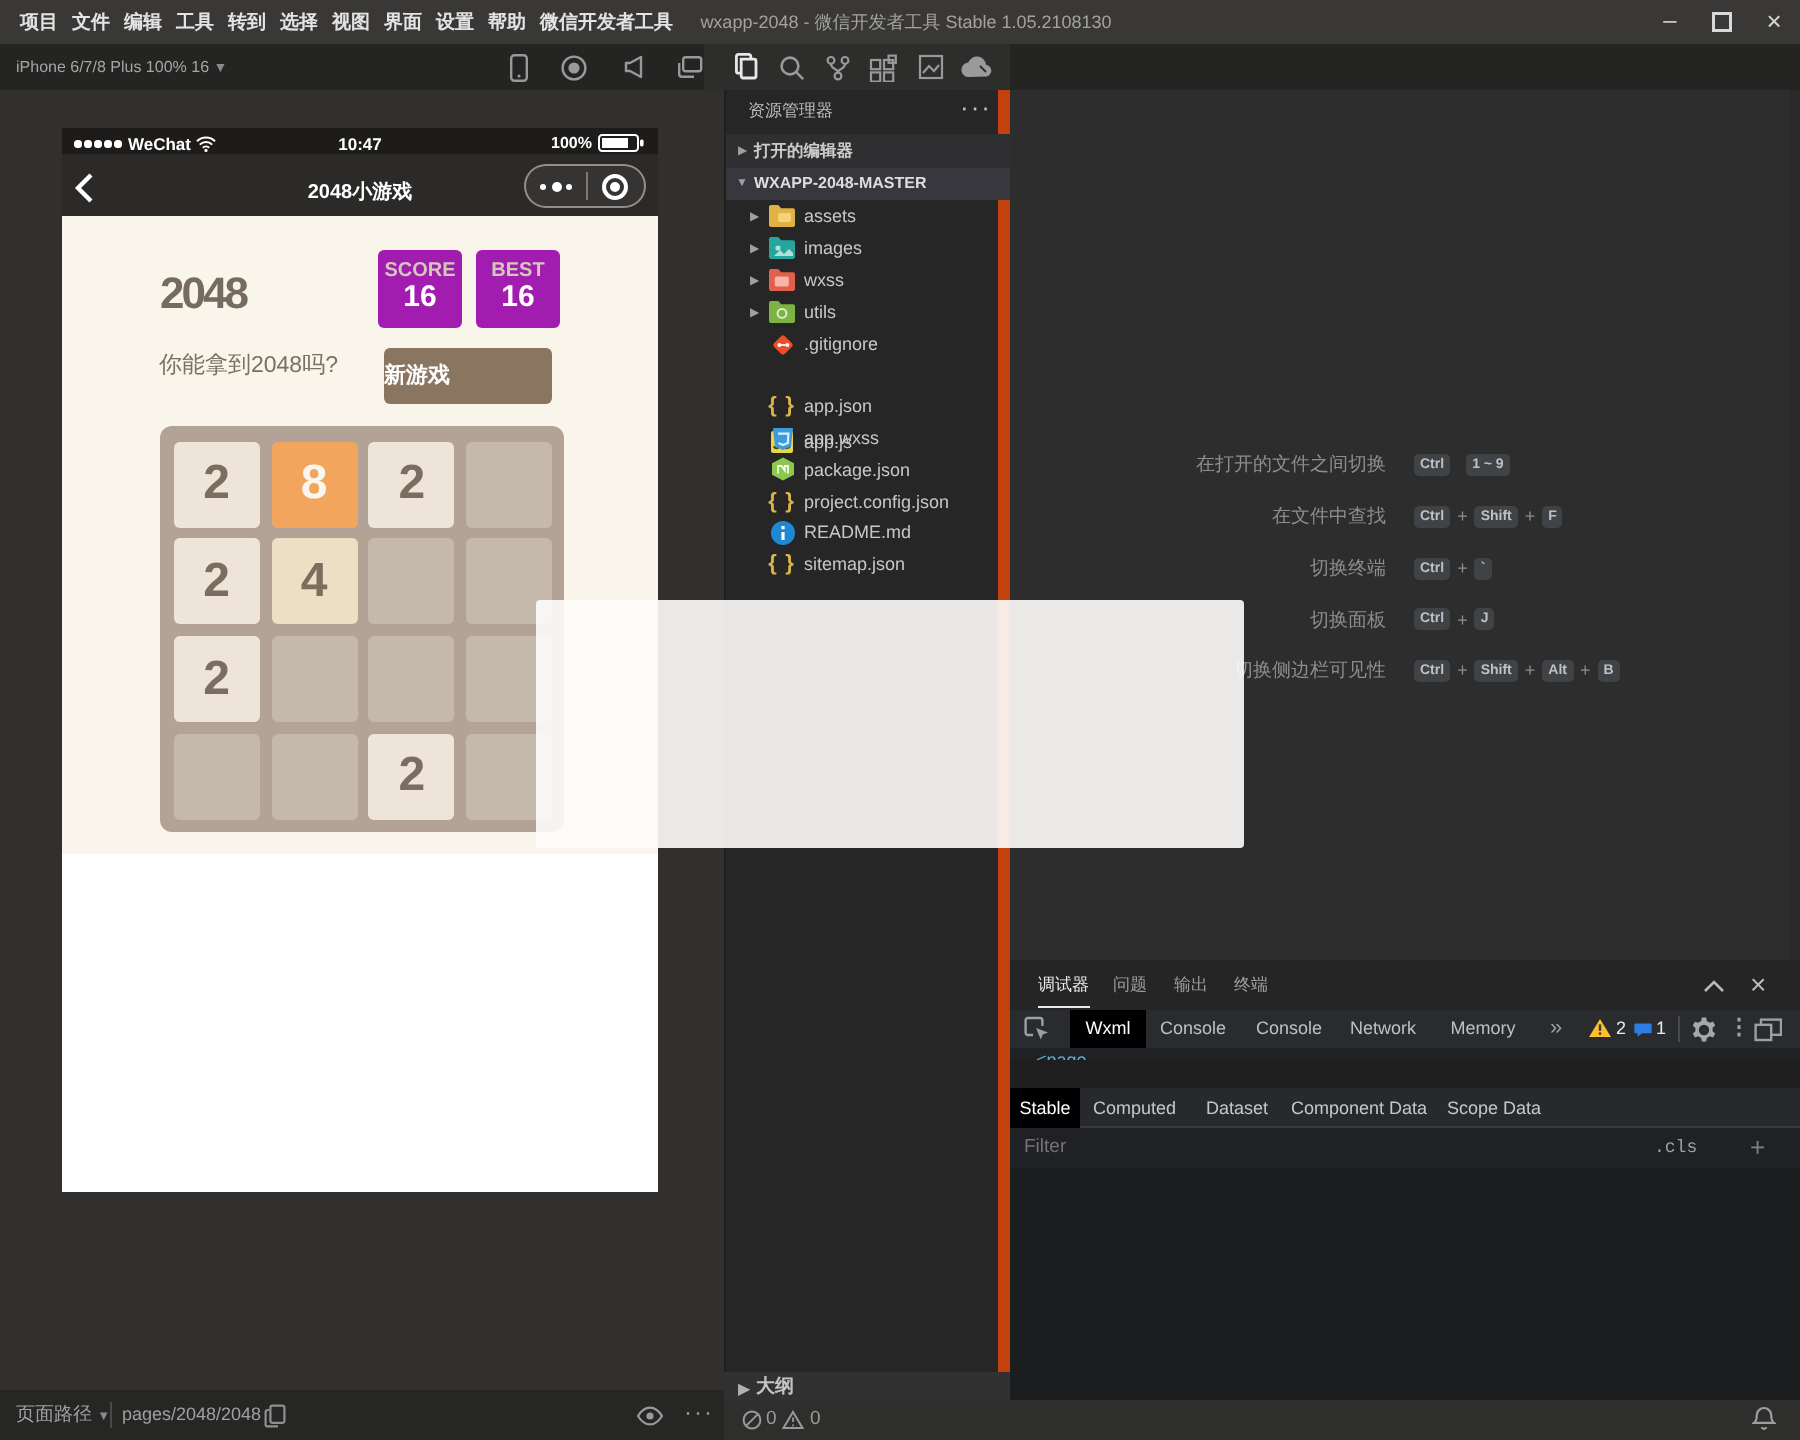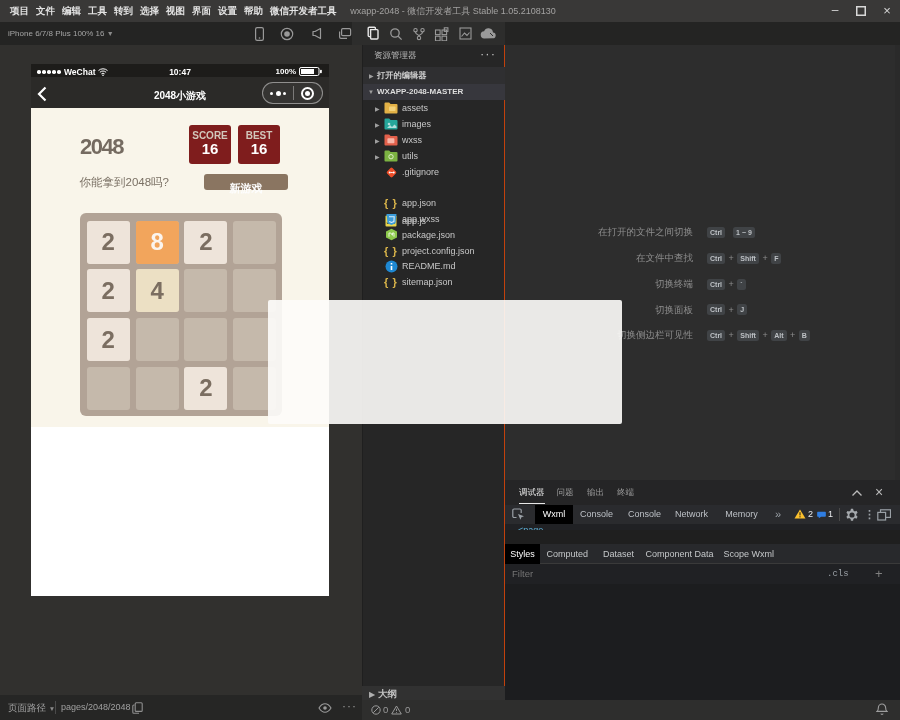--- a/index.html
+++ b/index.html
@@ -8,29 +8,29 @@
 #menus{position:absolute;left:10px;top:0;height:22px;display:flex;align-items:center;gap:7px;font-size:9.5px;font-weight:bold;color:#e3e3e3;}
 #wintitle{position:absolute;left:350px;top:0;width:206px;height:22px;line-height:22px;text-align:center;font-size:9px;color:#a3a2a1;white-space:nowrap;}
 .winbtn{position:absolute;top:0;height:22px;line-height:21px;text-align:center;color:#d5d5d5;}
 
 #toolbar{position:absolute;left:0;top:22px;width:900px;height:23px;background:#242423;}
 #toolbar .midsec{position:absolute;left:352px;top:0;width:153px;height:23px;background:#2d2d2c;}
 #devlabel{position:absolute;left:8px;top:0;height:23px;line-height:23px;font-size:8px;color:#a5a5a5;}
 .tico{position:absolute;top:0;height:23px;display:flex;align-items:center;justify-content:center;width:20px;}
 
 #simpanel{position:absolute;left:0;top:45px;width:362px;height:650px;background:#31302e;}
-#explorer{position:absolute;left:362px;top:45px;width:143px;height:650px;background:#262626;font-size:9px;color:#c5c5c5;border-right:1px solid #c2410c;border-left:1px solid #1f1f1f;}
+#explorer{position:absolute;left:362px;top:45px;width:143px;height:650px;background:#262626;font-size:9px;color:#c5c5c5;border-right:6px solid #c2410c;border-left:1px solid #1f1f1f;}
 #editor{position:absolute;left:505px;top:45px;width:395px;height:435px;background:#2d2d2d;}
 #debugger{position:absolute;left:505px;top:480px;width:395px;height:240px;background:#8b5cf6;}
 
 #phone{position:absolute;left:31px;top:19px;width:298px;height:532px;background:#fff;}
 #pstatus{position:absolute;left:0;top:0;width:298px;height:13px;background:#1d1c1a;color:#fff;}
 #pnav{position:absolute;left:0;top:13px;width:298px;height:31px;background:#2b2a28;color:#fff;}
 #pbeige{position:absolute;left:0;top:44px;width:298px;height:319px;background:#f9f5ea;}
-.scorebox{position:absolute;width:42px;height:39px;background:#7f1d1d;border-radius:3px;text-align:center;color:#fff;}
+.scorebox{position:absolute;width:42px;height:39px;background:#a21caf;border-radius:3px;text-align:center;color:#fff;}
 .scorebox .lbl{font-size:10px;font-weight:bold;color:#d2c7bb;margin-top:5px;}
 .scorebox .val{font-size:15px;font-weight:bold;line-height:16px;}
 #board{position:absolute;left:49px;top:105px;width:202px;height:203px;background:#b2a396;border-radius:6px;}
 .cell{position:absolute;width:43px;height:43px;border-radius:3px;background:#c5b9ab;}
 .tile{display:flex;align-items:center;justify-content:center;font-size:24px;font-weight:bold;color:#7b6e61;}
 
 .xrow{position:absolute;left:0;width:143px;height:16px;display:flex;align-items:center;white-space:nowrap;}
 .arr{position:absolute;font-size:6px;color:#9f9f9f;}
 .ficon{position:absolute;left:21px;width:14px;height:14px;display:flex;align-items:center;justify-content:center;}
 .ftext{position:absolute;left:39px;font-size:9px;color:#c8c8c8;}
@@ -188,21 +188,21 @@
       <div style="position:absolute;left:49px;top:26px;width:104px;font-size:22px;font-weight:bold;color:#756b61;letter-spacing:-1.5px;">2048</div>
       <div class="scorebox" style="left:158px;top:17px;">
           <div class="lbl">SCORE</div>
           <div class="val">16</div>
         </div>
       <div class="scorebox" style="left:207px;top:17px;">
           <div class="lbl">BEST</div>
           <div class="val">16</div>
         </div>
       <div style="position:absolute;left:48.5px;top:67px;font-size:11.5px;color:#7a7064;">你能拿到2048吗?</div>
-      <div style="position:absolute;left:173px;top:65.5px;width:84px;height:16px;background:#8a7561;border-radius:3px;color:#fdfdfd;text-align:center;line-height:28px;font-size:11px;font-weight:bold;">新游戏</div>
+      <div style="position:absolute;left:161px;top:65.5px;width:84px;height:28px;background:#8a7561;border-radius:3px;color:#fdfdfd;line-height:28px;font-size:11px;font-weight:bold;">新游戏</div>
       <div id="board">
         <div class="cell" style="left:6.8px;top:7.5px;"></div>
           <div class="cell" style="left:55.6px;top:7.5px;"></div>
           <div class="cell" style="left:104.4px;top:7.5px;"></div>
           <div class="cell" style="left:153.2px;top:7.5px;"></div>
         <div class="cell" style="left:6.8px;top:56.3px;"></div>
           <div class="cell" style="left:55.6px;top:56.3px;"></div>
           <div class="cell" style="left:104.4px;top:56.3px;"></div>
           <div class="cell" style="left:153.2px;top:56.3px;"></div>
         <div class="cell" style="left:6.8px;top:105.1px;"></div>
@@ -393,25 +393,25 @@
     <svg width="14" height="12" viewBox="0 0 14 12" style="position:absolute;left:372px;top:4px;">
         <rect x="3.5" y="0.8" width="10" height="7.6" fill="none" stroke="#9aa0a6" stroke-width="1.2"></rect>
         <rect x="0.8" y="3.4" width="7.8" height="7.6" fill="#2a2b2e" stroke="#9aa0a6" stroke-width="1.2"></rect>
       </svg>
   </div>
   <div style="position:absolute;left:0;top:44px;width:395px;height:6px;background:#202124;overflow:hidden;">
       <span style="position:absolute;left:13px;top:1px;font-size:9px;color:#5db0d7;">&lt;page</span>
     </div>
   <div style="position:absolute;left:0;top:50px;width:395px;height:14px;background:#1f1f1f;"></div>
   <div id="stylesrow">
-    <div class="stab" style="left:0;width:35px;background:#000;color:#fff;text-align:center;">Styles</div>
+    <div class="stab" style="left:0;width:35px;background:#000;color:#fff;text-align:center;">Stable</div>
     <div class="stab" style="left:41.5px;">Computed</div>
     <div class="stab" style="left:98px;">Dataset</div>
     <div class="stab" style="left:140.5px;">Component Data</div>
-    <div class="stab" style="left:218.5px;">Scope Wxml</div>
+    <div class="stab" style="left:218.5px;">Scope Data</div>
   </div>
   <div id="filterrow">
     <div style="position:absolute;left:7px;top:0;height:20px;line-height:20px;font-size:9.5px;color:#747474;">Filter</div>
     <div style="position:absolute;left:322px;top:0;height:20px;line-height:20px;font-family:'Liberation Mono',monospace;font-size:9px;color:#9aa0a6;">.cls</div>
     <div style="position:absolute;left:370px;top:0;height:20px;line-height:19px;font-size:13px;color:#808080;">+</div>
   </div>
   <div style="position:absolute;left:0;top:104px;width:395px;height:116px;background:#1c1d1f;"></div>
   <div style="position:absolute;left:0;top:220px;width:395px;height:20px;background:#2e2e2d;"></div>
   <svg width="12" height="13" viewBox="0 0 12 13" style="position:absolute;left:371px;top:223px;">
       <path d="M6 1 a3.6 3.6 0 0 1 3.6 3.6 c0 2.8 1.4 3.8 1.4 3.8 H1 c0 0 1.4-1 1.4-3.8 A3.6 3.6 0 0 1 6 1 Z" fill="none" stroke="#9e9e9e" stroke-width="1.1"></path>

